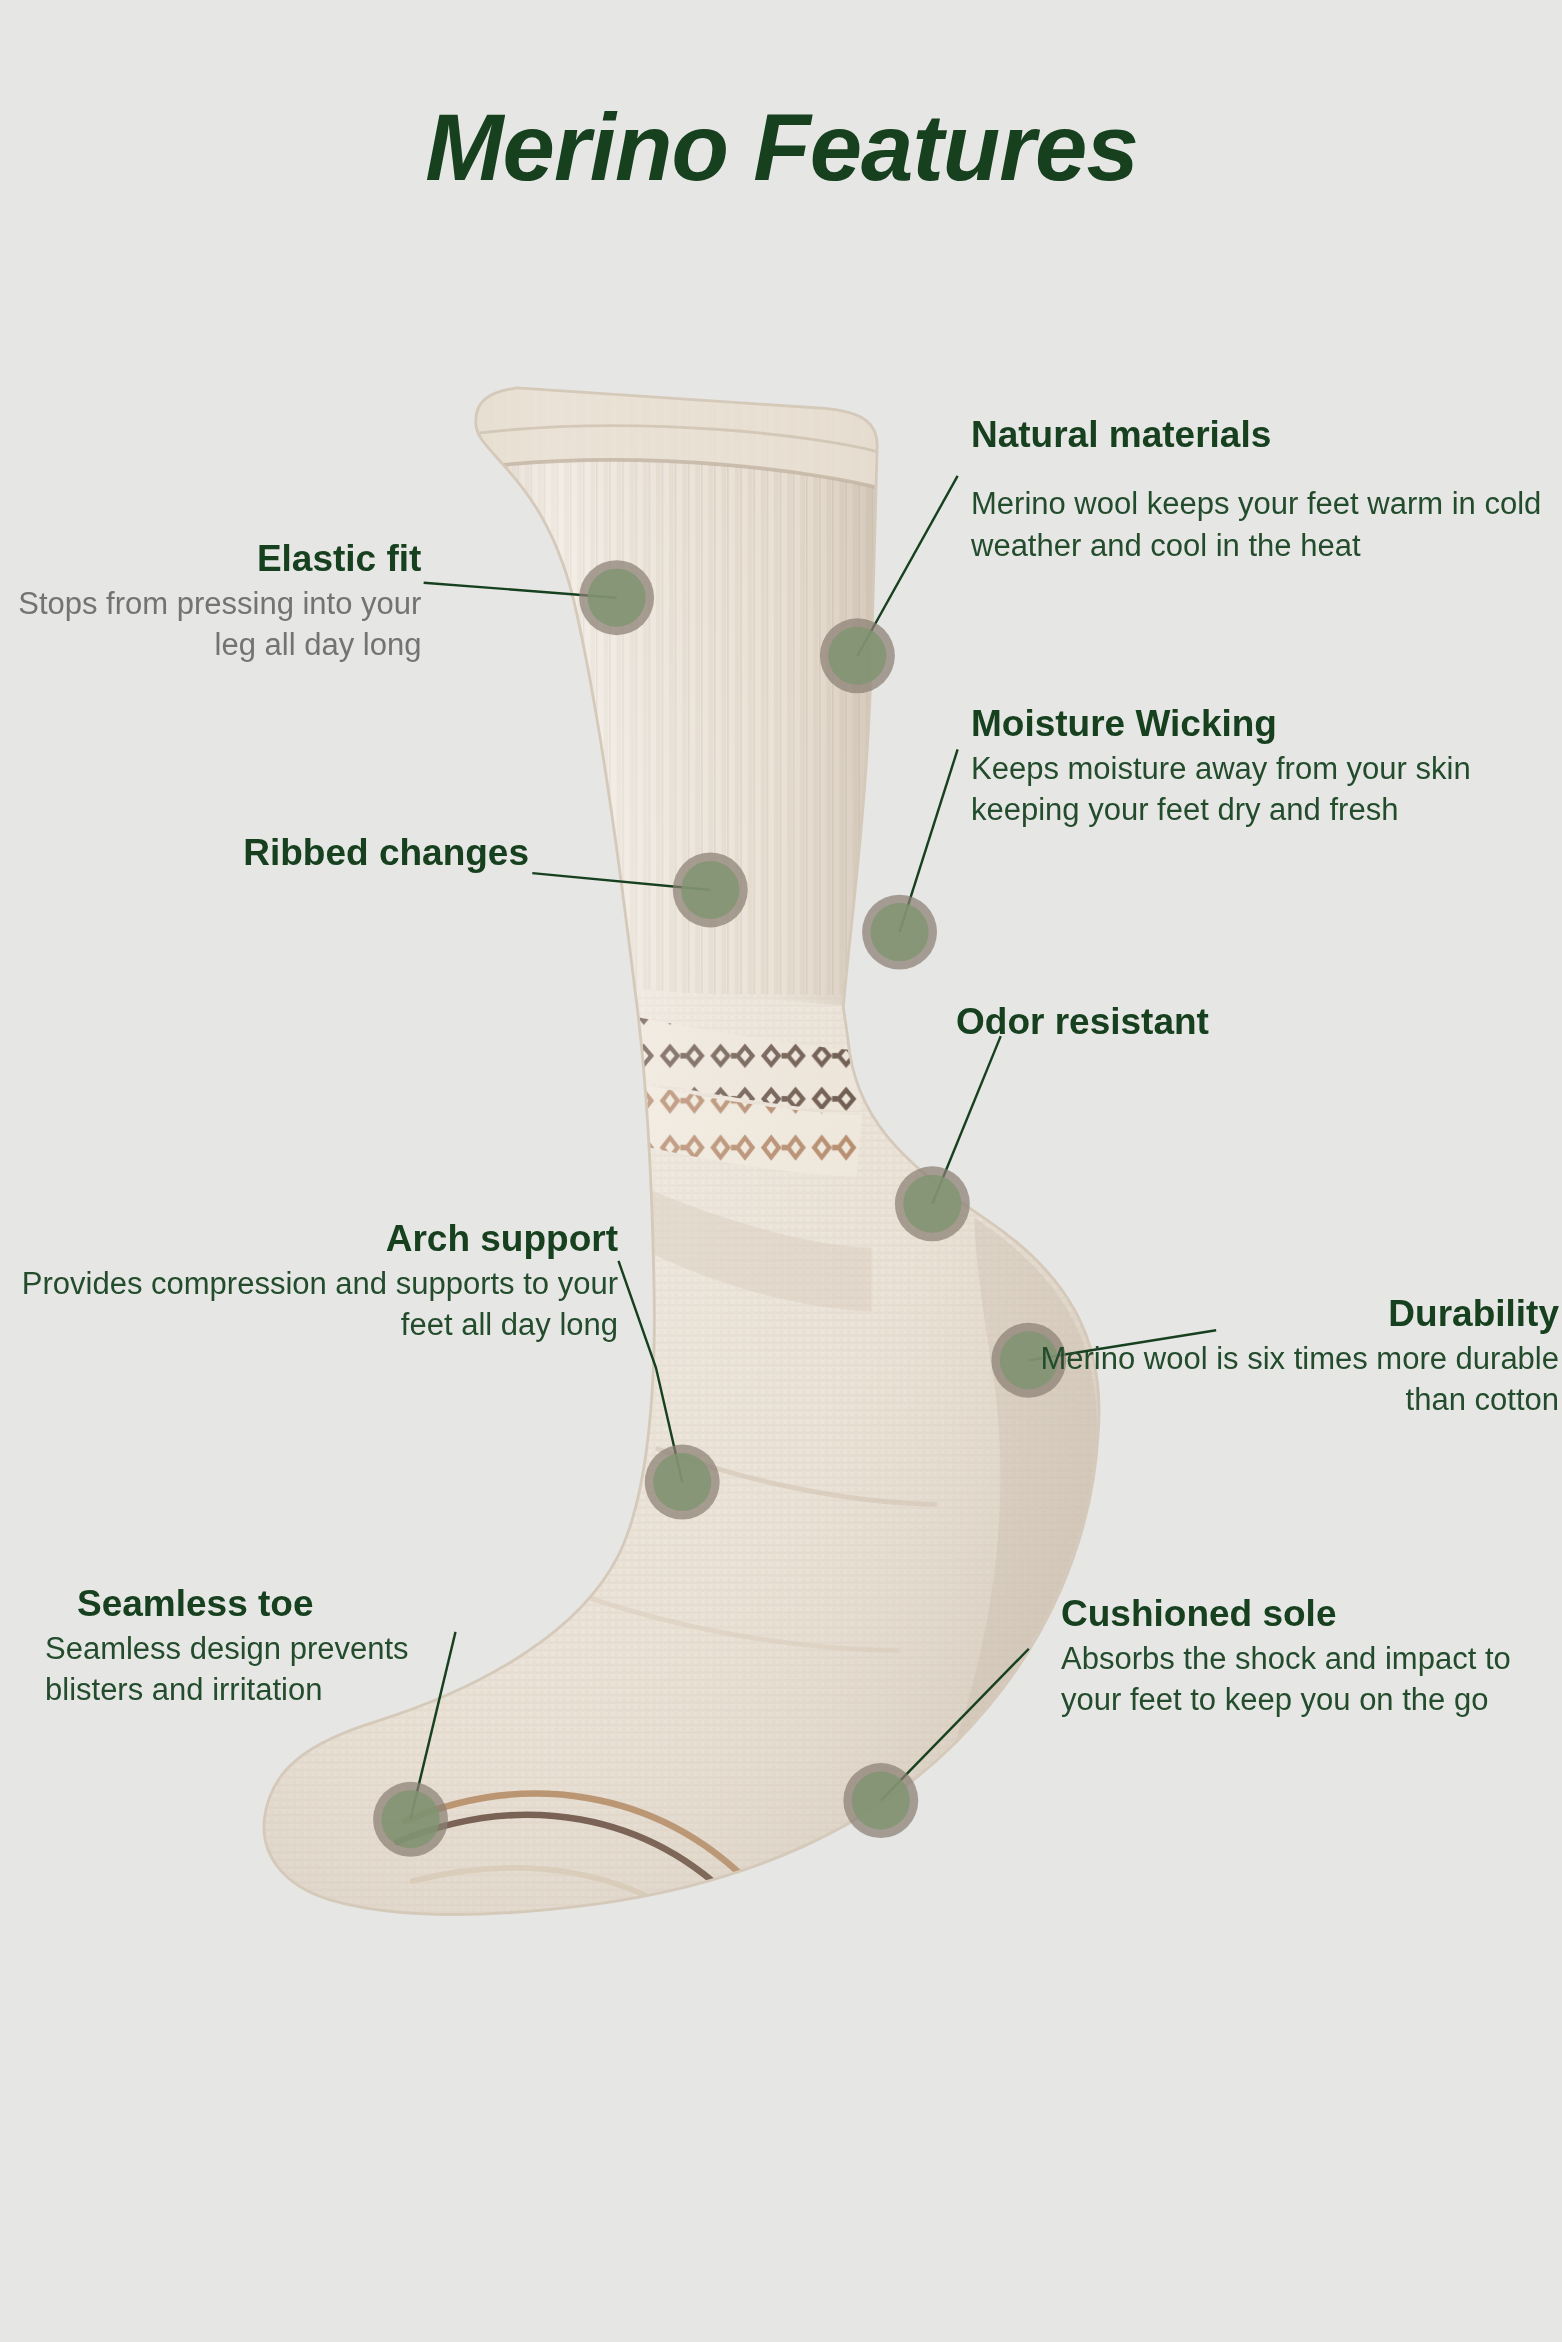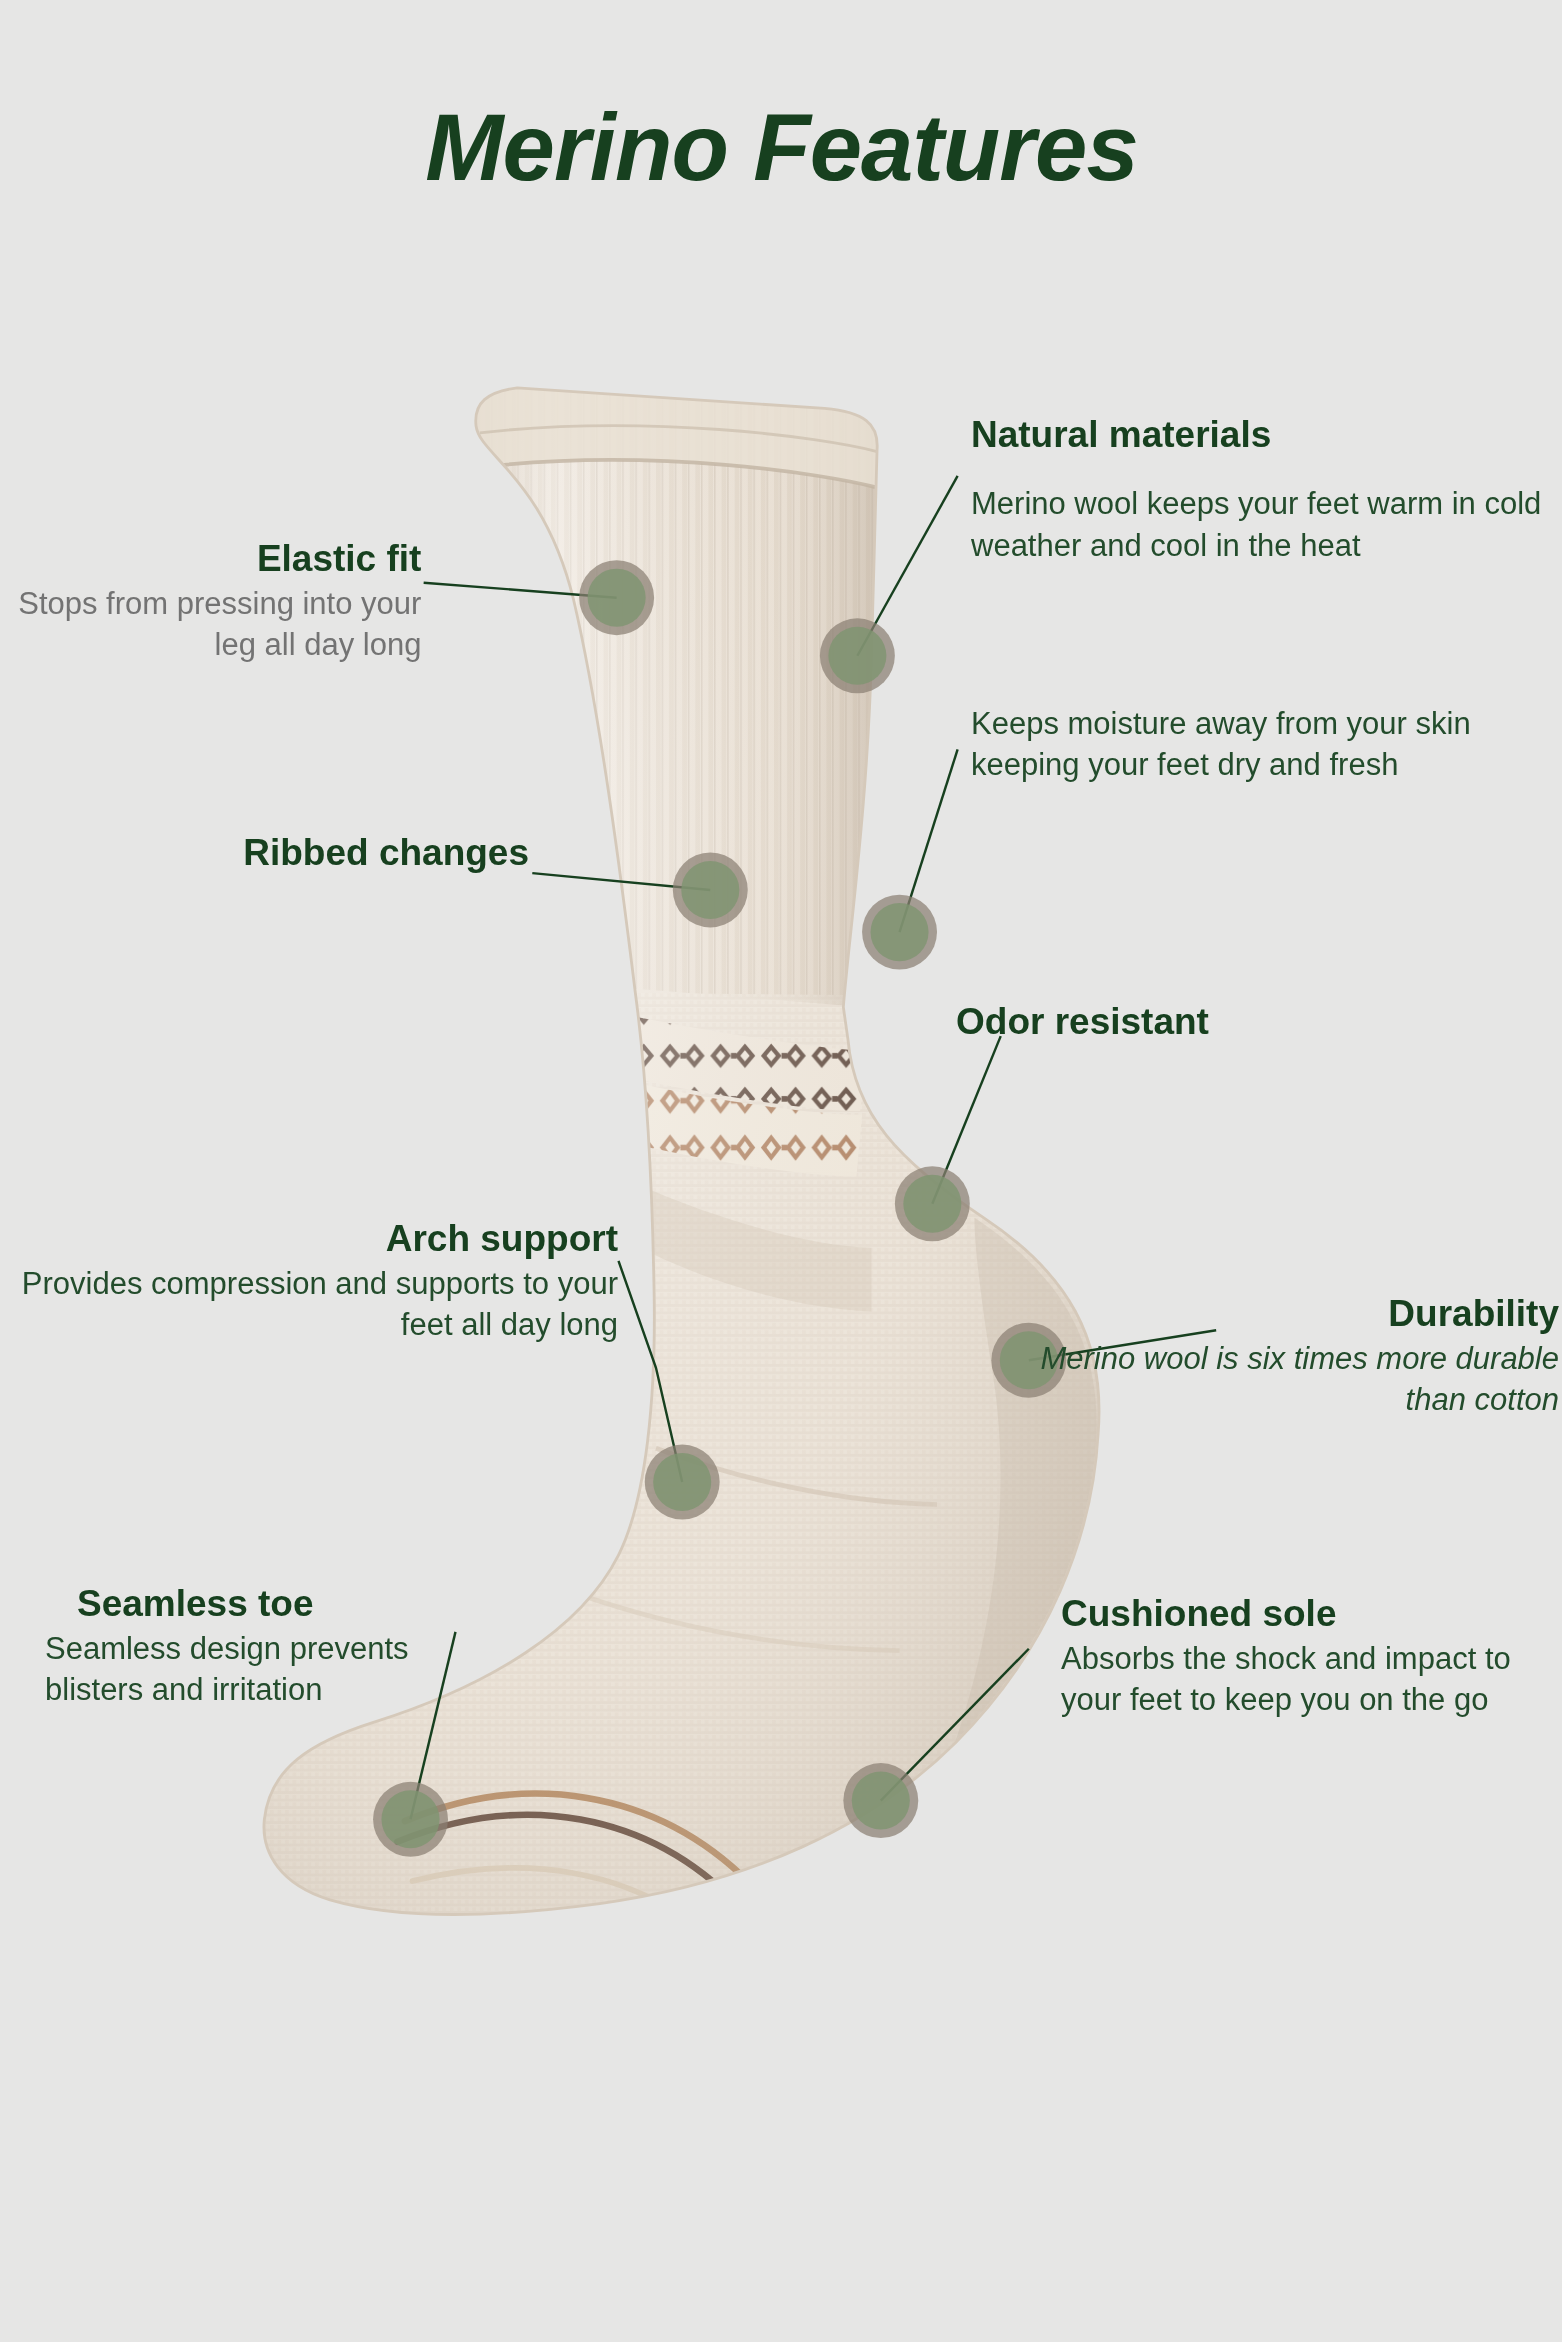--- a/index.html
+++ b/index.html
@@ -282,30 +282,31 @@
     <p class="hd" style="color: rgb(23, 64, 31); margin-left: 32px;">Seamless toe</p>
     <p class="bd" style="color: rgb(35, 76, 44);">Seamless design prevents blisters and irritation</p>
   </div>
 
   <div class="callout align-left" style="left:971px;top:414px;width:572px;">
     <p class="hd" style="color: rgb(23, 64, 31);">Natural materials</p>
     <p class="bd" style="color: rgb(35, 76, 44); margin-top: 28px;">Merino wool keeps your feet warm in cold weather and cool in the heat</p>
   </div>
 
   <div class="callout align-left" style="left:971px;top:703px;width:581px;">
+    <p class="hd" style="color: rgb(23, 64, 31);">Moisture Wicking</p>
     <p class="bd" style="color: rgb(35, 76, 44);">Keeps moisture away from your skin keeping your feet dry and fresh</p>
   </div>
 
   <div class="callout align-right" style="left:956px;top:1001px;width:603px;">
     <p class="hd align-left" style="text-align: left; color: rgb(23, 64, 31);">Odor resistant</p>
   </div>
 
   <div class="callout align-right" style="left:1002px;top:1293px;width:557px;">
     <p class="hd" style="color: rgb(23, 64, 31);">Durability</p>
-    <p class="bd" style="color: rgb(35, 76, 44); font-style: italic;">Merino wool is six times more durable than cotton</p>
+    <p class="bd" style="color: rgb(35, 76, 44);">Merino wool is six times more durable than cotton</p>
   </div>
 
   <div class="callout align-left" style="left:1061px;top:1593px;width:517px;">
     <p class="hd" style="color: rgb(23, 64, 31);">Cushioned sole</p>
     <p class="bd" style="color: rgb(35, 76, 44);">Absorbs the shock and impact to your feet to keep you on the go</p>
   </div>
 
 </div>
 
 

